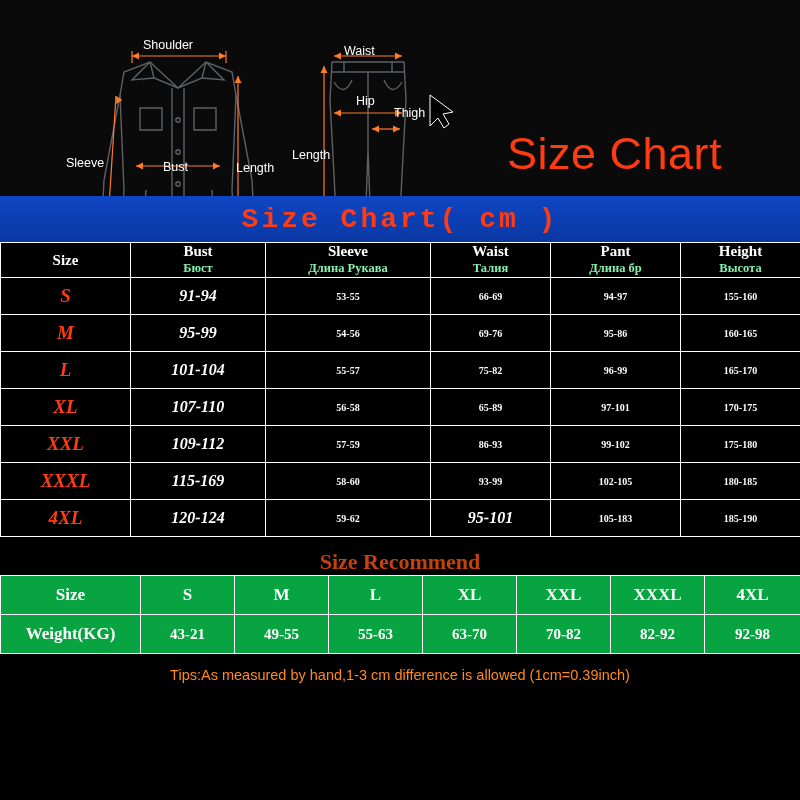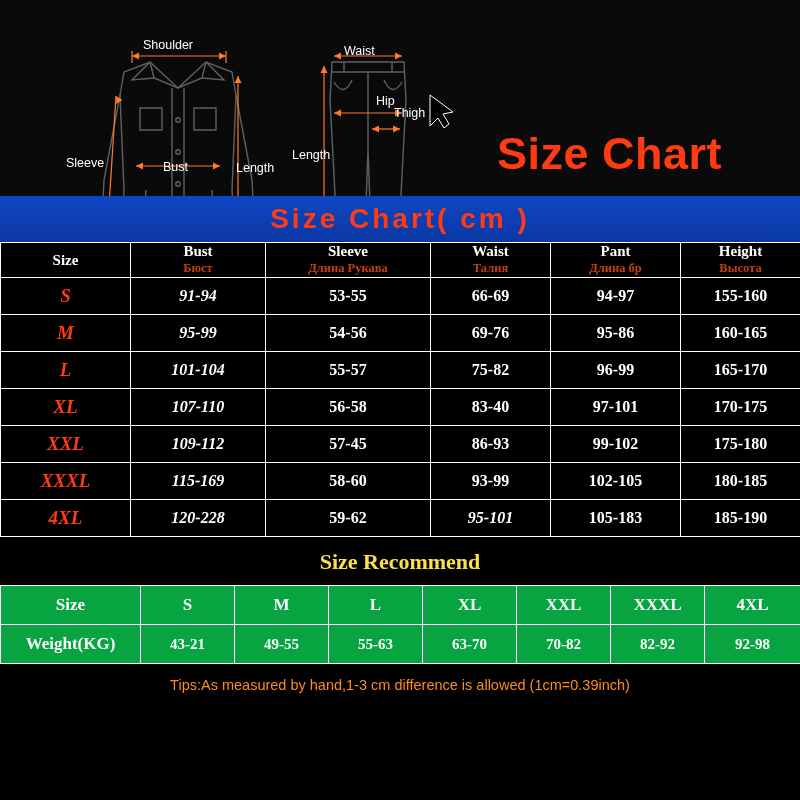--- a/index.html
+++ b/index.html
@@ -28,21 +28,21 @@
     height: 196px;
     background: #0a0a0a;
     overflow: hidden;
   }
   .illus svg { position: absolute; left: 0; top: 0; }
   .title-size-chart {
     position: absolute;
     right: 78px;
     top: 128px;
     font-size: 45px;
-    font-weight: bold;
+    font-weight: normal;
     color: #ff3b14;
     letter-spacing: 0.5px;
     white-space: nowrap;
     font-family: "Liberation Sans", sans-serif;
   }
   .lbl {
     position: absolute;
     color: #ffffff;
     font-size: 12.5px;
     font-family: "Liberation Sans", sans-serif;
@@ -57,21 +57,21 @@
     background: linear-gradient(#0f46c4, #0a37a3);
     display: flex;
     align-items: center;
     justify-content: center;
   }
   .band-text {
     color: #ff3b14;
     font-size: 28px;
     font-weight: bold;
     letter-spacing: 3px;
-    font-family: Liberation Sans, sans-serif;
+    font-family: Liberation Mono, monospace;
   }
 
   table.main {
     width: 800px;
     border-collapse: collapse;
     table-layout: fixed;
     background: #000;
   }
   table.main td, table.main th {
     border: 1px solid #ffffff;
@@ -83,21 +83,21 @@
   }
   table.main thead td {
     height: 17px;
     color: #ffffff;
     font-weight: bold;
     font-size: 15px;
     border-bottom: none;
   }
   table.main thead td.sub {
     height: 17px;
-    color: #c2410c;
+    color: #86efac;
     font-weight: bold;
     font-size: 12.5px;
     border-top: none;
   }
   table.main thead td.sizehead {
     font-size: 15px;
     font-weight: bold;
   }
   .col-size {
     color: #ff3b14;
@@ -108,31 +108,31 @@
   }
   .cell-em {
     color: #fff;
     font-weight: bold;
     font-style: italic;
     font-size: 16px;
   }
   .cell-n {
     color: #fff;
     font-weight: bold;
-    font-size: 16px;
+    font-size: 10px;
   }
 
   
   .rec-wrap { width: 800px; background: #000; }
   .rec-title {
     text-align: center;
     font-size: 22px;
     font-weight: bold;
-    color: #fde047;
-    padding: 12px 0 10px 0;
+    color: #c2410c;
+    padding: 12px 0 0 0;
     font-family: "Liberation Serif", serif;
   }
   table.rec {
     width: 800px;
     border-collapse: collapse;
     table-layout: fixed;
     background: #08a442;
   }
   table.rec td {
     border: 1px solid #ffffff;
@@ -247,21 +247,21 @@
 
       <path d="M430,95 L430,126 L438,118 L444,128 L449,124 L443,114 L453,112 Z" fill="#000" stroke="#fff" stroke-width="1"></path>
     </svg>
 
     <span class="lbl" style="left:143px; top:38px;">Shoulder</span>
     <span class="lbl" style="left:66px; top:156px;">Sleeve</span>
     <span class="lbl" style="left:163px; top:160px;">Bust</span>
     <span class="lbl" style="left:236px; top:161px;">Length</span>
 
     <span class="lbl" style="left:344px; top:44px;">Waist</span>
-    <span class="lbl" style="left:356px; top:94px;margin-left:20px;">Hip</span>
+    <span class="lbl" style="left:356px; top:94px;">Hip</span>
     <span class="lbl" style="left:394px; top:106px;">Thigh</span>
     <span class="lbl" style="left:292px; top:148px;">Length</span>
 
     <div class="title-size-chart">Size Chart</div>
   </div>
 
   <div class="band">
     <span class="band-text">Size Chart( cm )</span>
   </div>
 
@@ -313,43 +313,43 @@
         <td class="cell-em">101-104</td>
         <td class="cell-n">55-57</td>
         <td class="cell-n">75-82</td>
         <td class="cell-n">96-99</td>
         <td class="cell-n">165-170</td>
       </tr>
       <tr>
         <td class="col-size">XL</td>
         <td class="cell-em">107-110</td>
         <td class="cell-n">56-58</td>
-        <td class="cell-n">83-40</td>
+        <td class="cell-n">65-89</td>
         <td class="cell-n">97-101</td>
         <td class="cell-n">170-175</td>
       </tr>
       <tr>
         <td class="col-size">XXL</td>
         <td class="cell-em">109-112</td>
-        <td class="cell-n">57-45</td>
+        <td class="cell-n">57-59</td>
         <td class="cell-n">86-93</td>
         <td class="cell-n">99-102</td>
         <td class="cell-n">175-180</td>
       </tr>
       <tr>
         <td class="col-size">XXXL</td>
         <td class="cell-em">115-169</td>
         <td class="cell-n">58-60</td>
         <td class="cell-n">93-99</td>
         <td class="cell-n">102-105</td>
         <td class="cell-n">180-185</td>
       </tr>
       <tr>
         <td class="col-size">4XL</td>
-        <td class="cell-em">120-228</td>
+        <td class="cell-em">120-124</td>
         <td class="cell-n">59-62</td>
         <td class="cell-em">95-101</td>
         <td class="cell-n">105-183</td>
         <td class="cell-n">185-190</td>
       </tr>
     </tbody>
   </table>
 
   <div class="rec-wrap">
     <div class="rec-title">Size Recommend</div>

